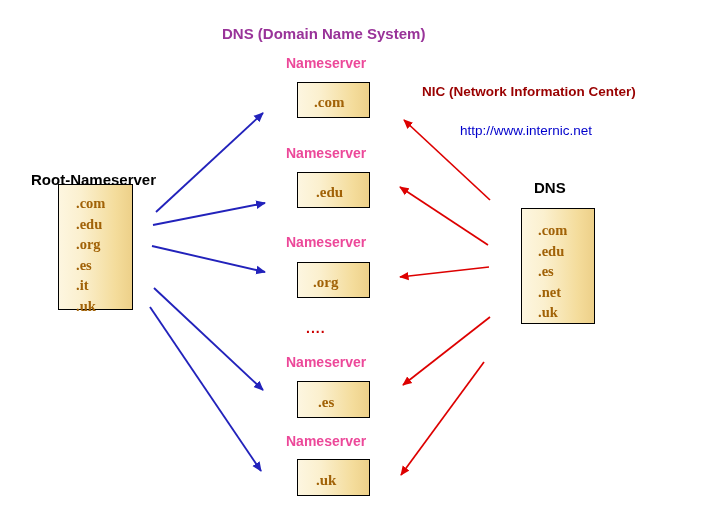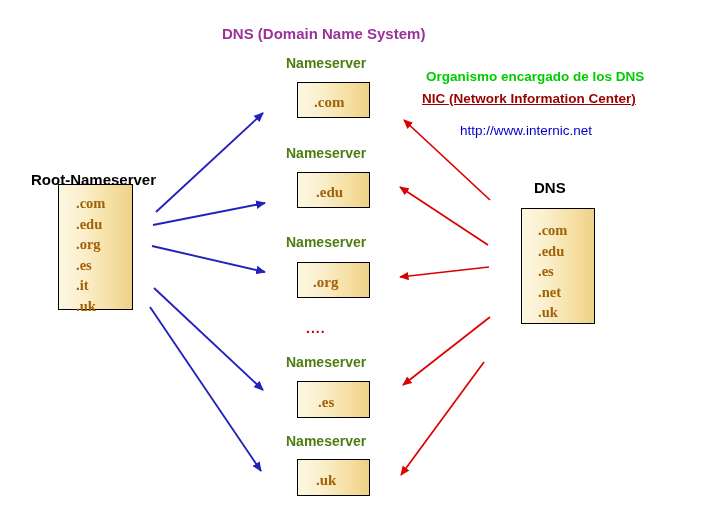--- a/index.html
+++ b/index.html
@@ -30,21 +30,21 @@
     white-space: nowrap;
     line-height: 1;
     text-align: center;
   }
   .title-dns {
     color: #993399;
     font-weight: bold;
     font-size: 15px;
   }
   .nameserver-label {
-    color: #4d7c0f;
+    color: #ec4899;
     font-weight: bold;
     font-size: 14px;
   }
   .node-title {
     color: #000000;
     font-weight: bold;
     font-size: 15px;
   }
   .green-line {
     color: #00cc00;
@@ -112,22 +112,21 @@
       <line x1="490" y1="200" x2="404" y2="120"></line>
       <line x1="488" y1="245" x2="400" y2="187"></line>
       <line x1="489" y1="267" x2="400" y2="277"></line>
       <line x1="490" y1="317" x2="403" y2="385"></line>
       <line x1="484" y1="362" x2="401" y2="475"></line>
     </g>
   </svg>
 
   <div class="lbl title-dns" style="left:222px; top:26px;">DNS (Domain Name System)</div>
 
-  <div class="lbl green-line" style="left:426px; top:70px;">Organismo encargado de los DNS</div>
-  <div class="lbl darkred-line" style="left:422px; top:92px;text-decoration:underline;">NIC (Network Information Center)</div>
+  <div class="lbl darkred-line" style="left:422px; top:85px;">NIC (Network Information Center)</div>
   <div class="lbl url-line" style="left:460px; top:124px;">http://www.internic.net</div>
 
   <div class="lbl node-title" style="left:31px; top:152px;margin-top:20px;">Root-Nameserver</div>
   <div class="box" style="left:58px; top:184px; width:75px; height:126px;"></div>
   <div class="box-list" style="left:76px; top:193px; white-space:pre;">.com
 .edu
 .org
 .es
 .it
 .uk</div>

